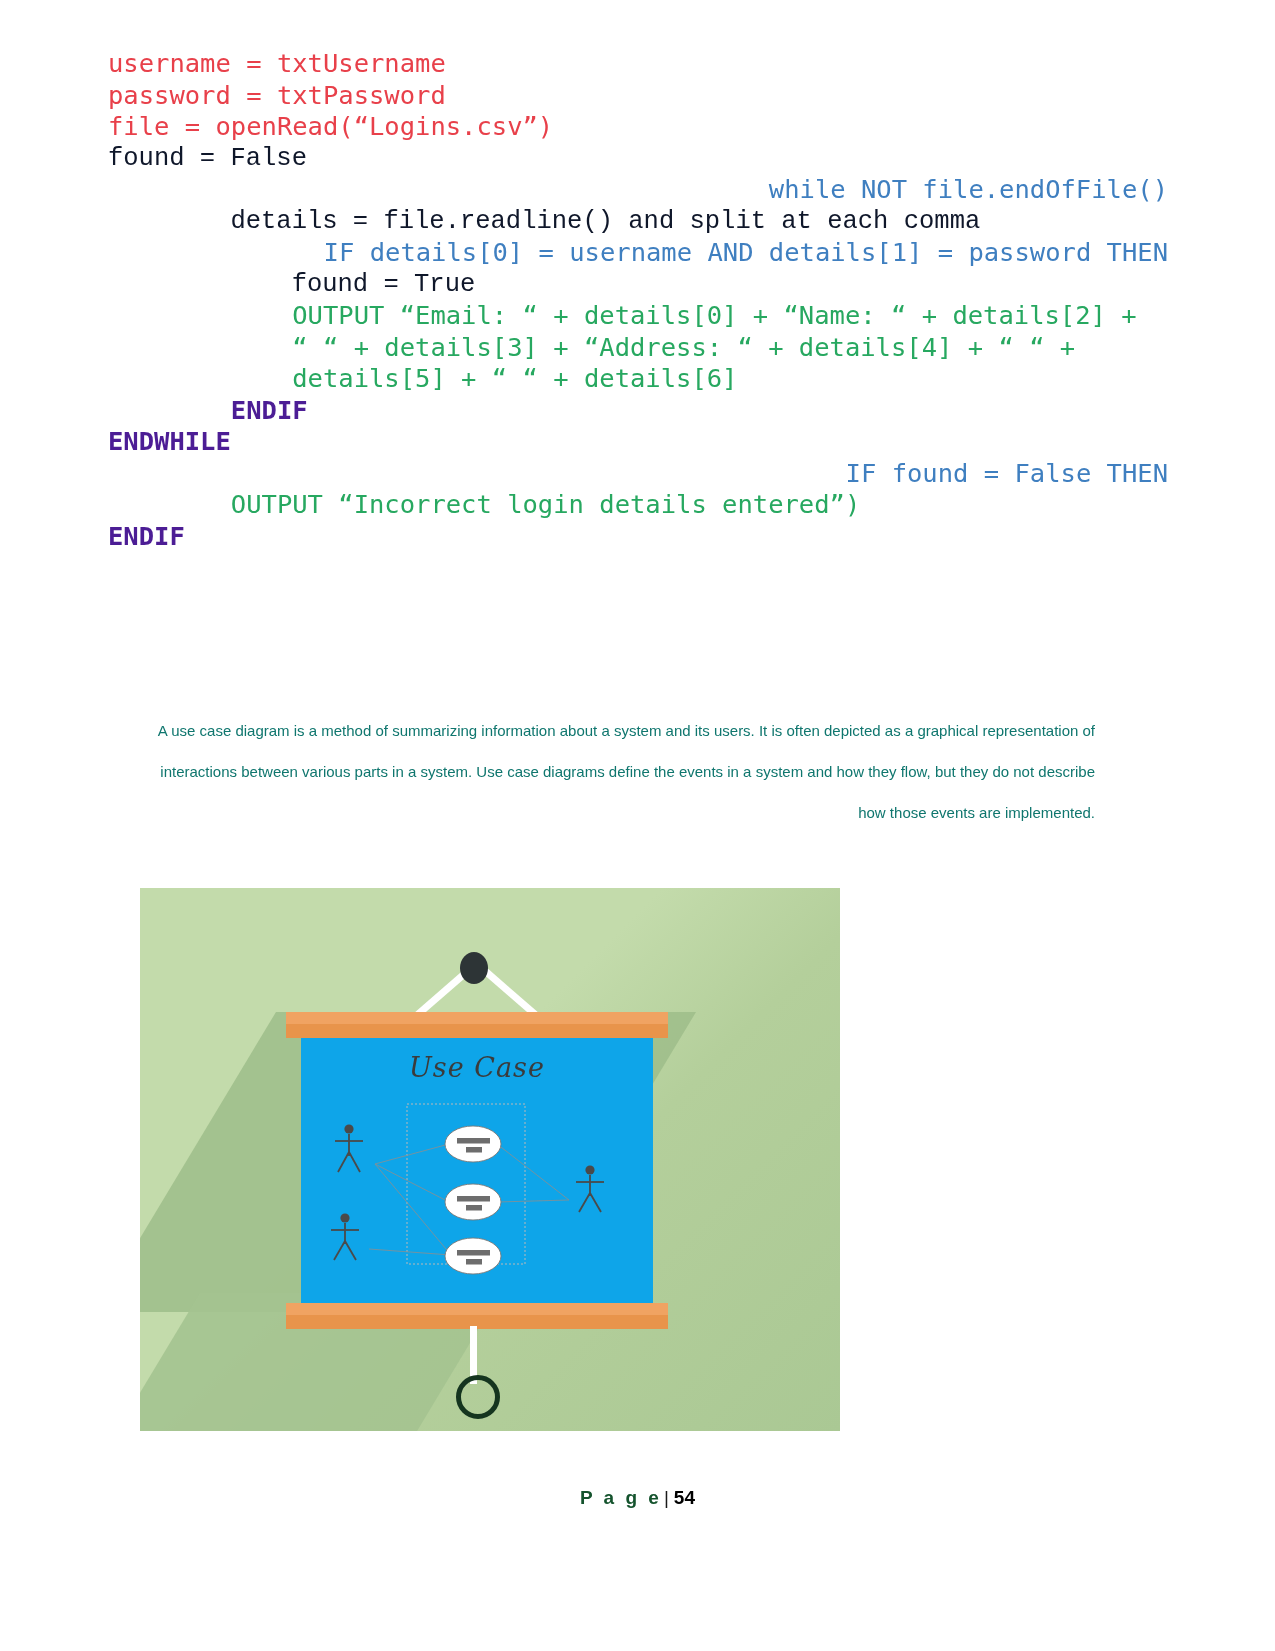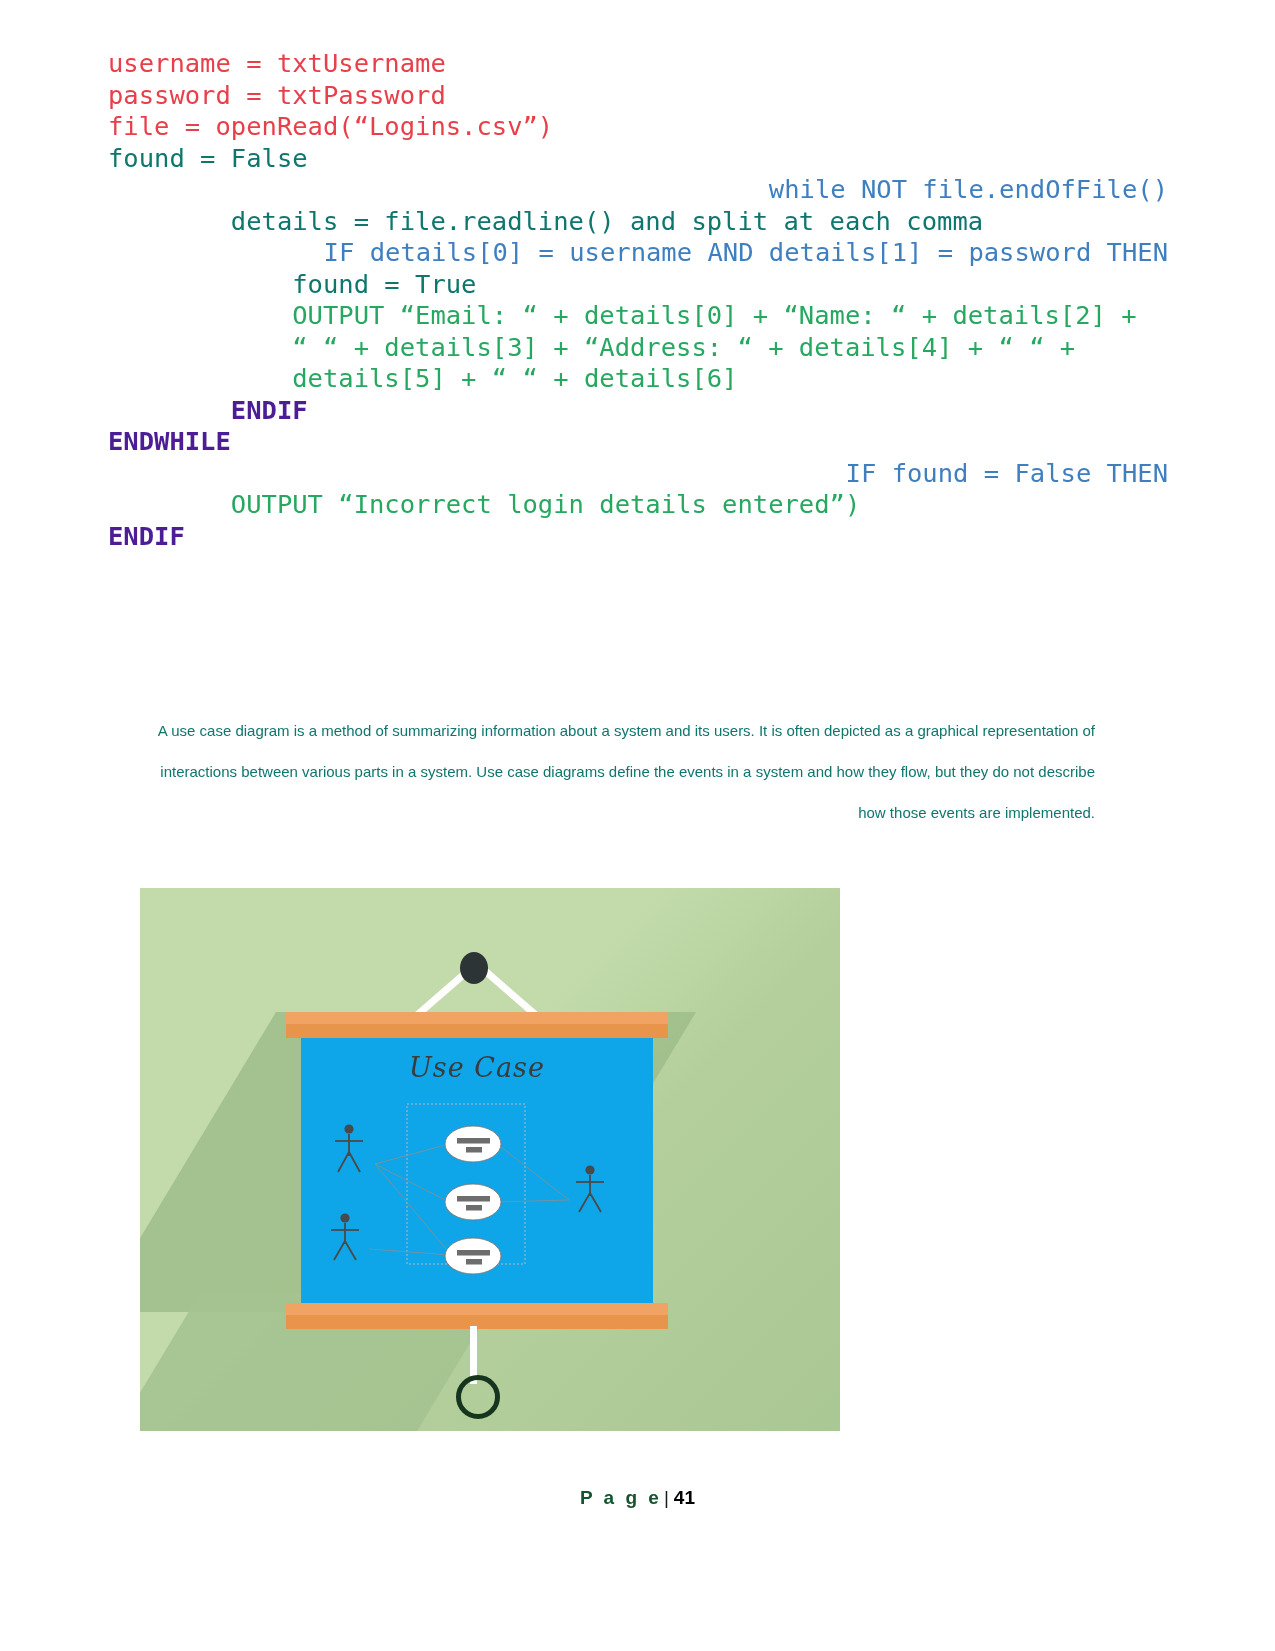--- a/index.html
+++ b/index.html
@@ -32,21 +32,21 @@
     font-family: "DejaVu Sans Mono", "Liberation Mono", monospace;
     font-size: 25.5px;
     line-height: 31.5px;
     letter-spacing: 0px;
     white-space: pre;
     font-weight: 500;
   }
   .code-line { white-space: pre; }
 
   .c-red    { color: #e8404a; }
-  .c-yellow { color: #0f766e; }
+  .c-yellow { color: #0f172a; font-family: Liberation Mono, monospace; }
   .c-blue   { color: #3f7fc0; text-align: right; }
   .c-green  { color: #27a860; }
   .c-dark   { color: #4c1d95; font-weight: bold; }
 
   
   .heading-p7 {
     position: absolute;
     left: 108px;
     top: 589px;
     width: 955px;
@@ -315,16 +315,16 @@
         </g>
       </svg>
     </div>
 
     <div class="bar bar-bot"></div>
     <div class="pull-cord"></div>
     <div class="pull-ring"></div>
   </div>
 
   <div class="footer">
-    <span class="pg-word">P a g e</span><span class="pg-sep">|</span><span class="pg-num">41</span>
+    <span class="pg-word">P a g e</span><span class="pg-sep">|</span><span class="pg-num">54</span>
   </div>
 
 </div>
 
 </body></html>

